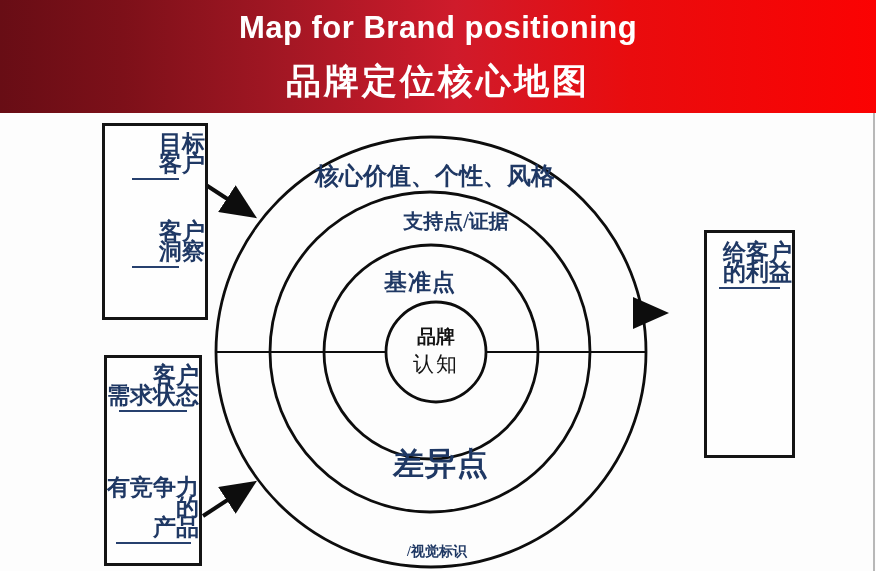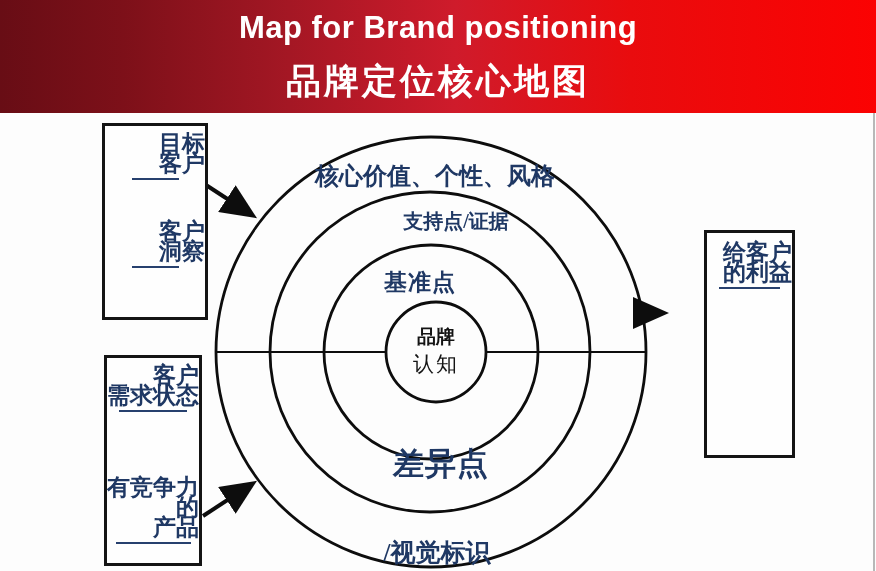--- a/index.html
+++ b/index.html
@@ -89,21 +89,21 @@
     color: #1f3864;
     font-weight: 700;
   }
   .lbl-core       { left: 435px; top: 176px; font-size: 24px; }
   .lbl-support    { left: 432px; top: 221px; font-size: 20px; margin-left: 24px; }
   .lbl-benchmark  { left: 420px; top: 282px; font-size: 23px; letter-spacing: 1px; }
   .lbl-brand1     { left: 436px; top: 337px; font-size: 19px; color: #141414; }
   .lbl-brand2     { left: 436px; top: 364px; font-size: 21px; color: #141414; font-weight: 400; letter-spacing: 2px; }
   .lbl-difference { left: 441px; top: 464px; font-size: 31px; letter-spacing: 1px; }
   .lbl-assets1    { left: 438px; top: 528px; font-size: 20px; }
-  .lbl-assets2    { left: 437px; top: 552px; font-size: 25px; text-align: right; }
+  .lbl-assets2    { left: 437px; top: 552px; font-size: 14px; text-align: right; }
 </style>
 </head>
 <body>
 
 <div class="stage">
 
   <header class="banner">
     <h1 class="title-en">Map for Brand positioning</h1>
     <h2 class="title-zh">品牌定位核心地图</h2>
   </header>

